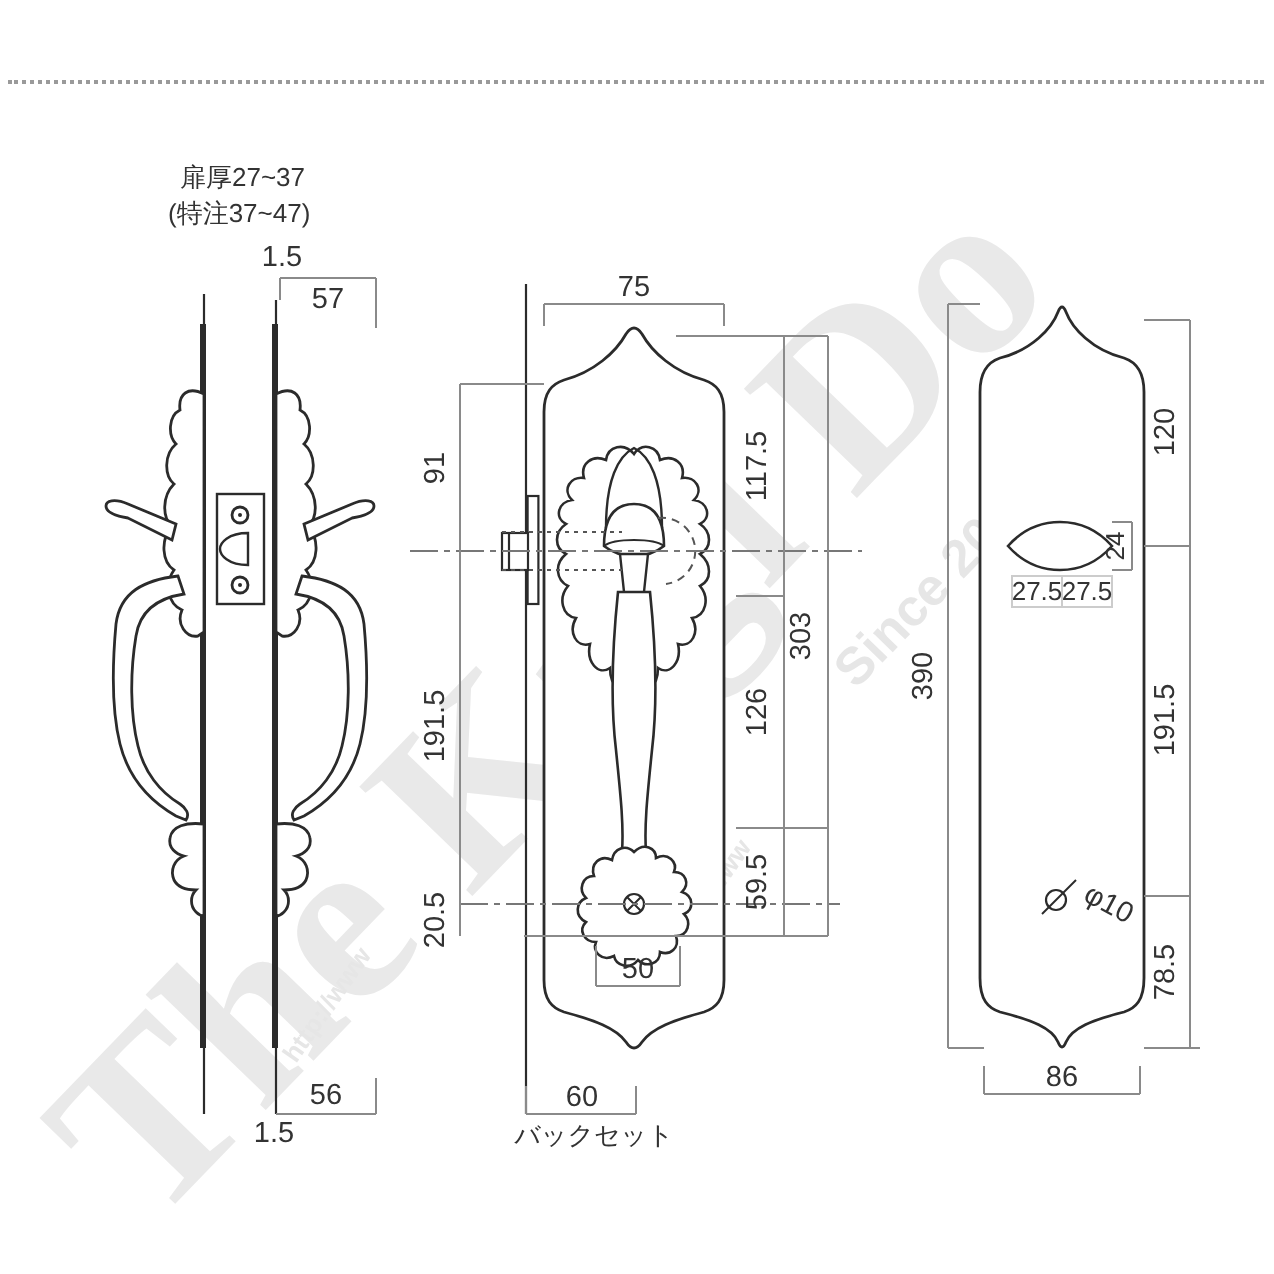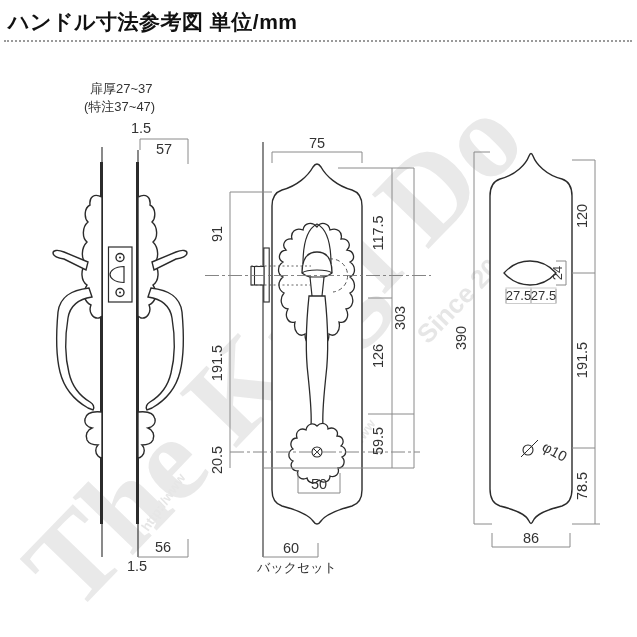--- a/index.html
+++ b/index.html
@@ -167,15 +167,14 @@
     <text class="dimS" text-anchor="middle" transform="translate(562,273) rotate(-90)">24</text>
     <text class="dimS" x="518.5" y="300" text-anchor="middle">27.5</text>
     <text class="dimS" x="543.5" y="300" text-anchor="middle">27.5</text>
     <text class="dim" x="531" y="543" text-anchor="middle">86</text>
     <text class="dim" text-anchor="start" transform="translate(541,450) rotate(28)">φ10</text>
 
     <text class="note" x="90" y="93">扉厚27~37</text>
     <text class="note" x="84" y="111">(特注37~47)</text>
   </svg>
 
-  <div class="title">ハンドル寸法参考図 単位/mm</div>
   <div class="separator"></div>
 </div>
 
 </body></html>

